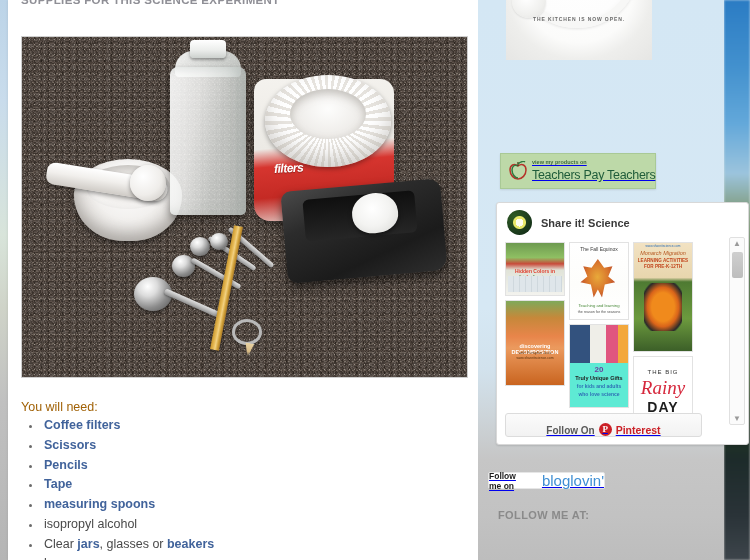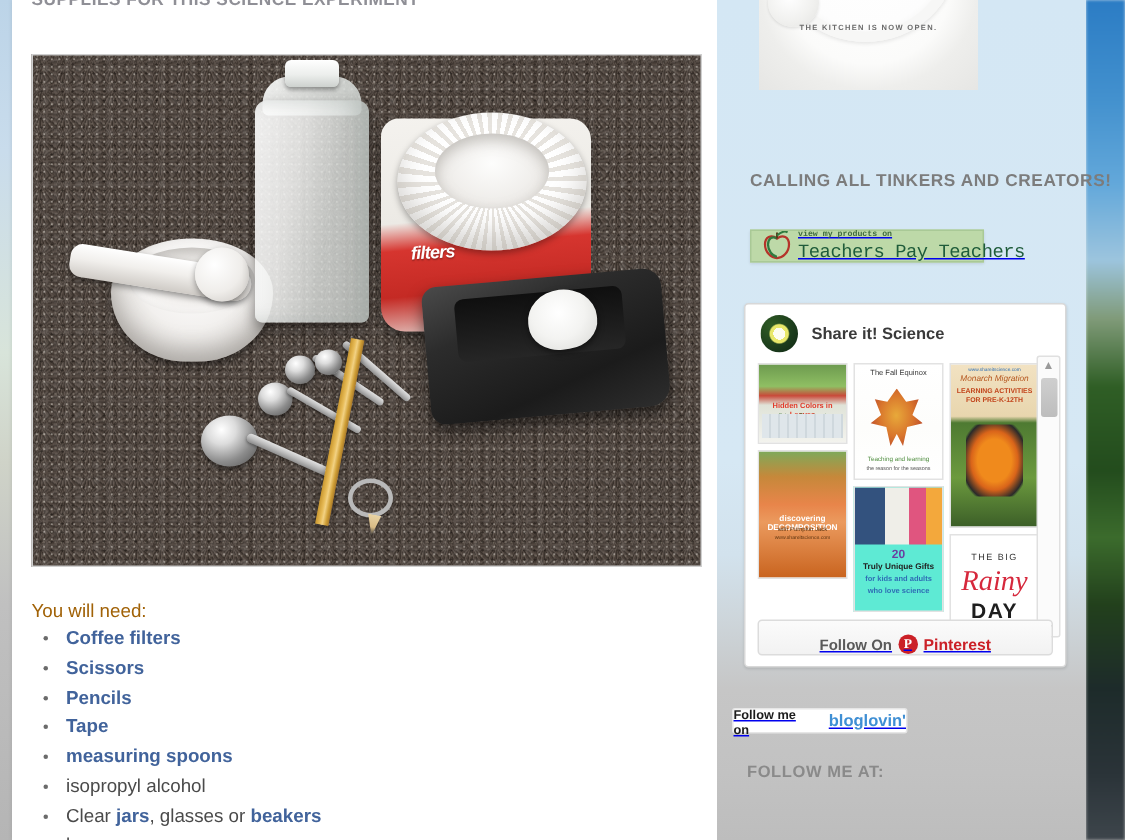--- a/index.html
+++ b/index.html
@@ -252,36 +252,35 @@
   }
 
   #tinkers-heading {
     position:absolute; left:22px; top:115px;
     font-size:11.5px; font-weight:bold; letter-spacing:0.4px; color:#7c7c7c;
     white-space:nowrap;
   }
 
   
   #tpt-badge {
-    position:absolute; left:22px; top:153px; width:156px; height:22px;
+    position:absolute; left:22px; top:153px; width:156px; height:36px;
     background:#bdd9a8; border:1px solid #a9c996;
     display:flex; align-items:center; gap:3px; padding-left:6px;
     box-shadow:0 1px 2px rgba(0,0,0,0.10);
-    font-family:Liberation Mono, monospace;
   }
   #tpt-apple {
     width:22px; height:20px; position:relative; flex:0 0 auto;
   }
   #tpt-text { line-height:1.0; }
   #tpt-sub { font-size:5.5px; color:#3f6b3e; display:block; margin-bottom:1px; font-weight:bold; }
   #tpt-main { font-size:12.5px; color:#1f5c3a; font-weight:normal; letter-spacing:-0.3px; white-space:nowrap; }
 
   
   #pin-widget {
-    position:absolute; left:18px; top:202px; width:215px; height:243px;
+    position:absolute; left:18px; top:202px; width:253px; height:243px;
     background:#ffffff; border:1px solid #d8d8d8; border-radius:3px;
     box-shadow:0 1px 2px rgba(0,0,0,0.12);
     overflow:hidden;
   }
   #pin-header {
     display:flex; align-items:center; gap:9px; padding:7px 10px;
   }
   #pin-avatar {
     width:25px; height:25px; border-radius:50%; flex:0 0 auto;
     background:
@@ -365,21 +364,21 @@
   }
   #pin-word { font-size:10.5px; font-weight:bold; color:#cb2027; }
 
   
   #bloglovin {
     position:absolute; left:10px; top:472px; width:117px; height:17px;
     background:#ffffff; border:1px solid #e6e6e6; border-radius:2px;
     display:flex; align-items:center; justify-content:center; gap:20px;
   }
   #bl-a { font-size:8.5px; font-weight:bold; color:#1c1c1c; }
-  #bl-b { font-size:11px; font-weight:bold; color:#3f8fd4; }
+  #bl-b { font-size:15px; font-weight:normal; color:#3f8fd4; }
 
   #follow-at {
     position:absolute; left:20px; top:509px;
     font-size:11px; font-weight:bold; letter-spacing:0.4px; color:#8a8a8a;
   }
   #sciseeker {
     position:absolute; left:32px; top:523px; display:flex; align-items:flex-start; gap:3px;
   }
   #dna { width:13px; height:26px; position:relative; flex:0 0 auto; }
   #ss-text { line-height:1.0; }
@@ -459,21 +458,20 @@
 
     <div id="book-promo">
 
       <div id="plate"></div>
       <div id="napkin-ball"></div>
 
       <div id="kitchen-open">THE KITCHEN IS NOW OPEN.</div>
     </div>
 
 
-    <div id="tinkers-heading">CALLING ALL TINKERS AND CREATORS!</div>
 
     <a id="tpt-badge" href="#">
       <span id="tpt-apple">
         <svg width="22" height="20" viewBox="0 0 22 20">
           <path d="M11 5 C7 2 3 4 3 9 C3 14 7 18 11 18 C15 18 19 14 19 9 C19 4 15 2 11 5 Z" fill="none" stroke="#b5342a" stroke-width="1.5"></path>
           <path d="M11 5 C8 3 5 5 5 9 C5 13 8 17 11 17" fill="none" stroke="#2f7a3f" stroke-width="1.5"></path>
           <path d="M11 5 L11 1" stroke="#5a3a1a" stroke-width="1.3"></path>
           <path d="M11 3 C14 0 17 0 18 1" fill="none" stroke="#2f7a3f" stroke-width="1.3"></path>
         </svg>
       </span>

